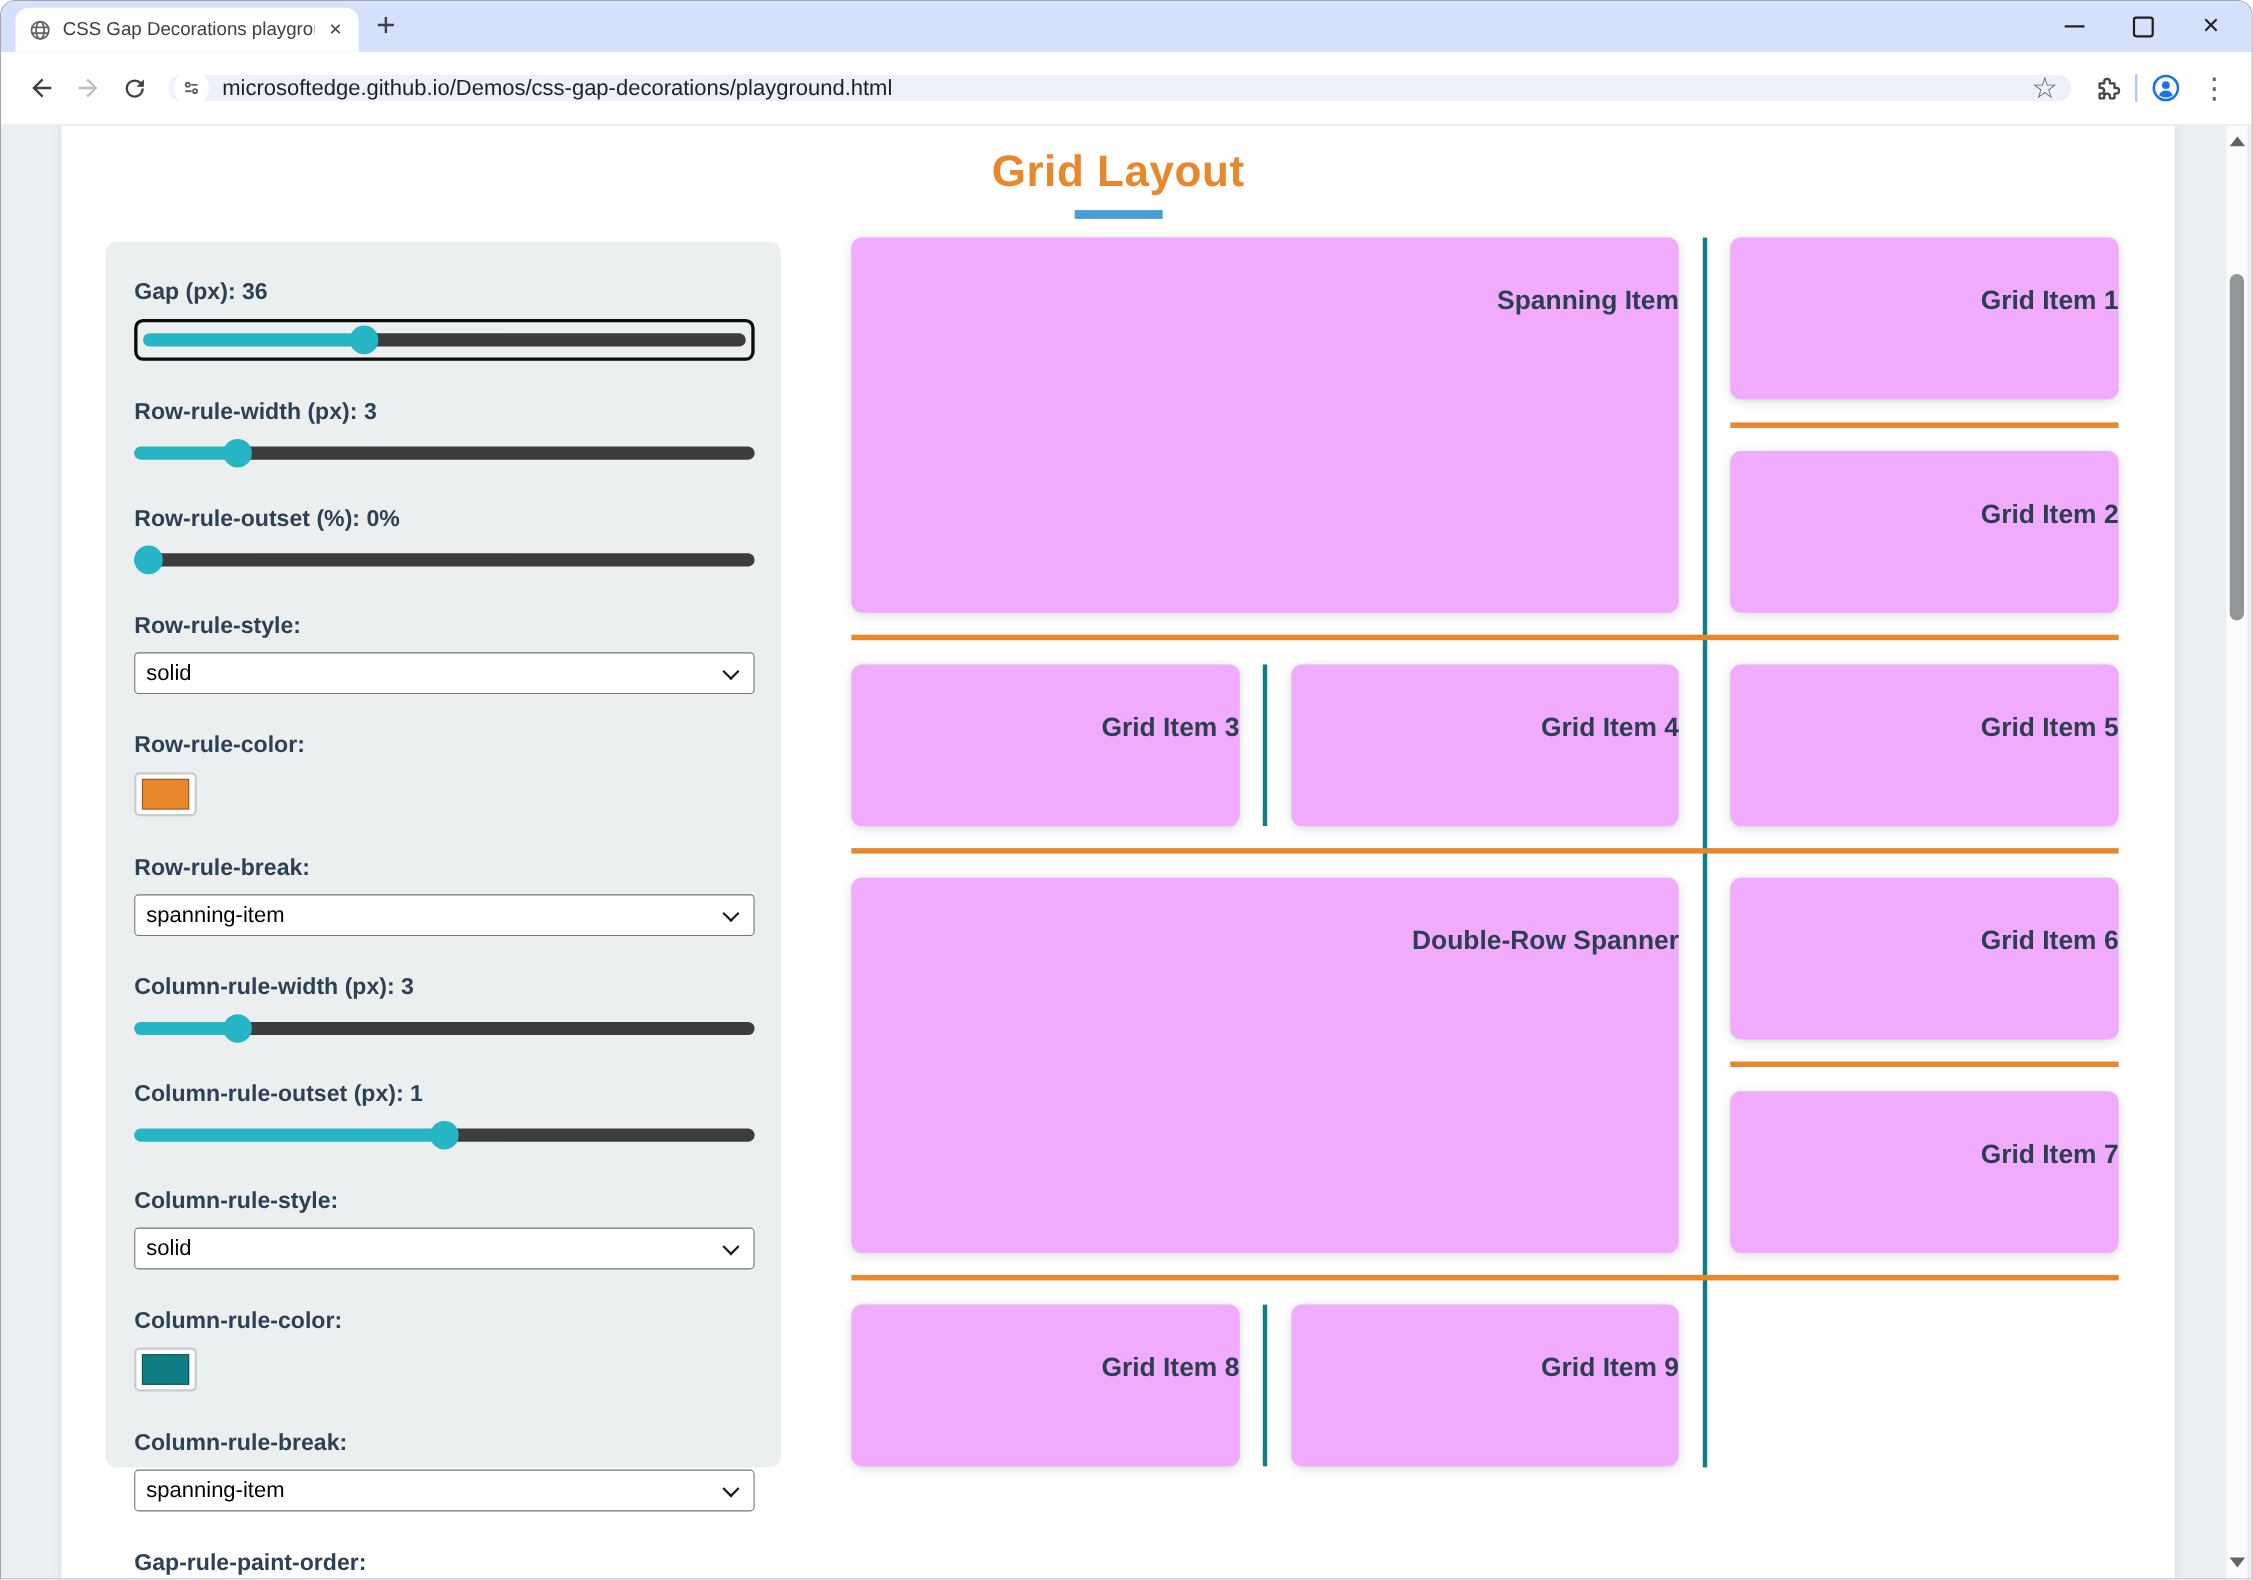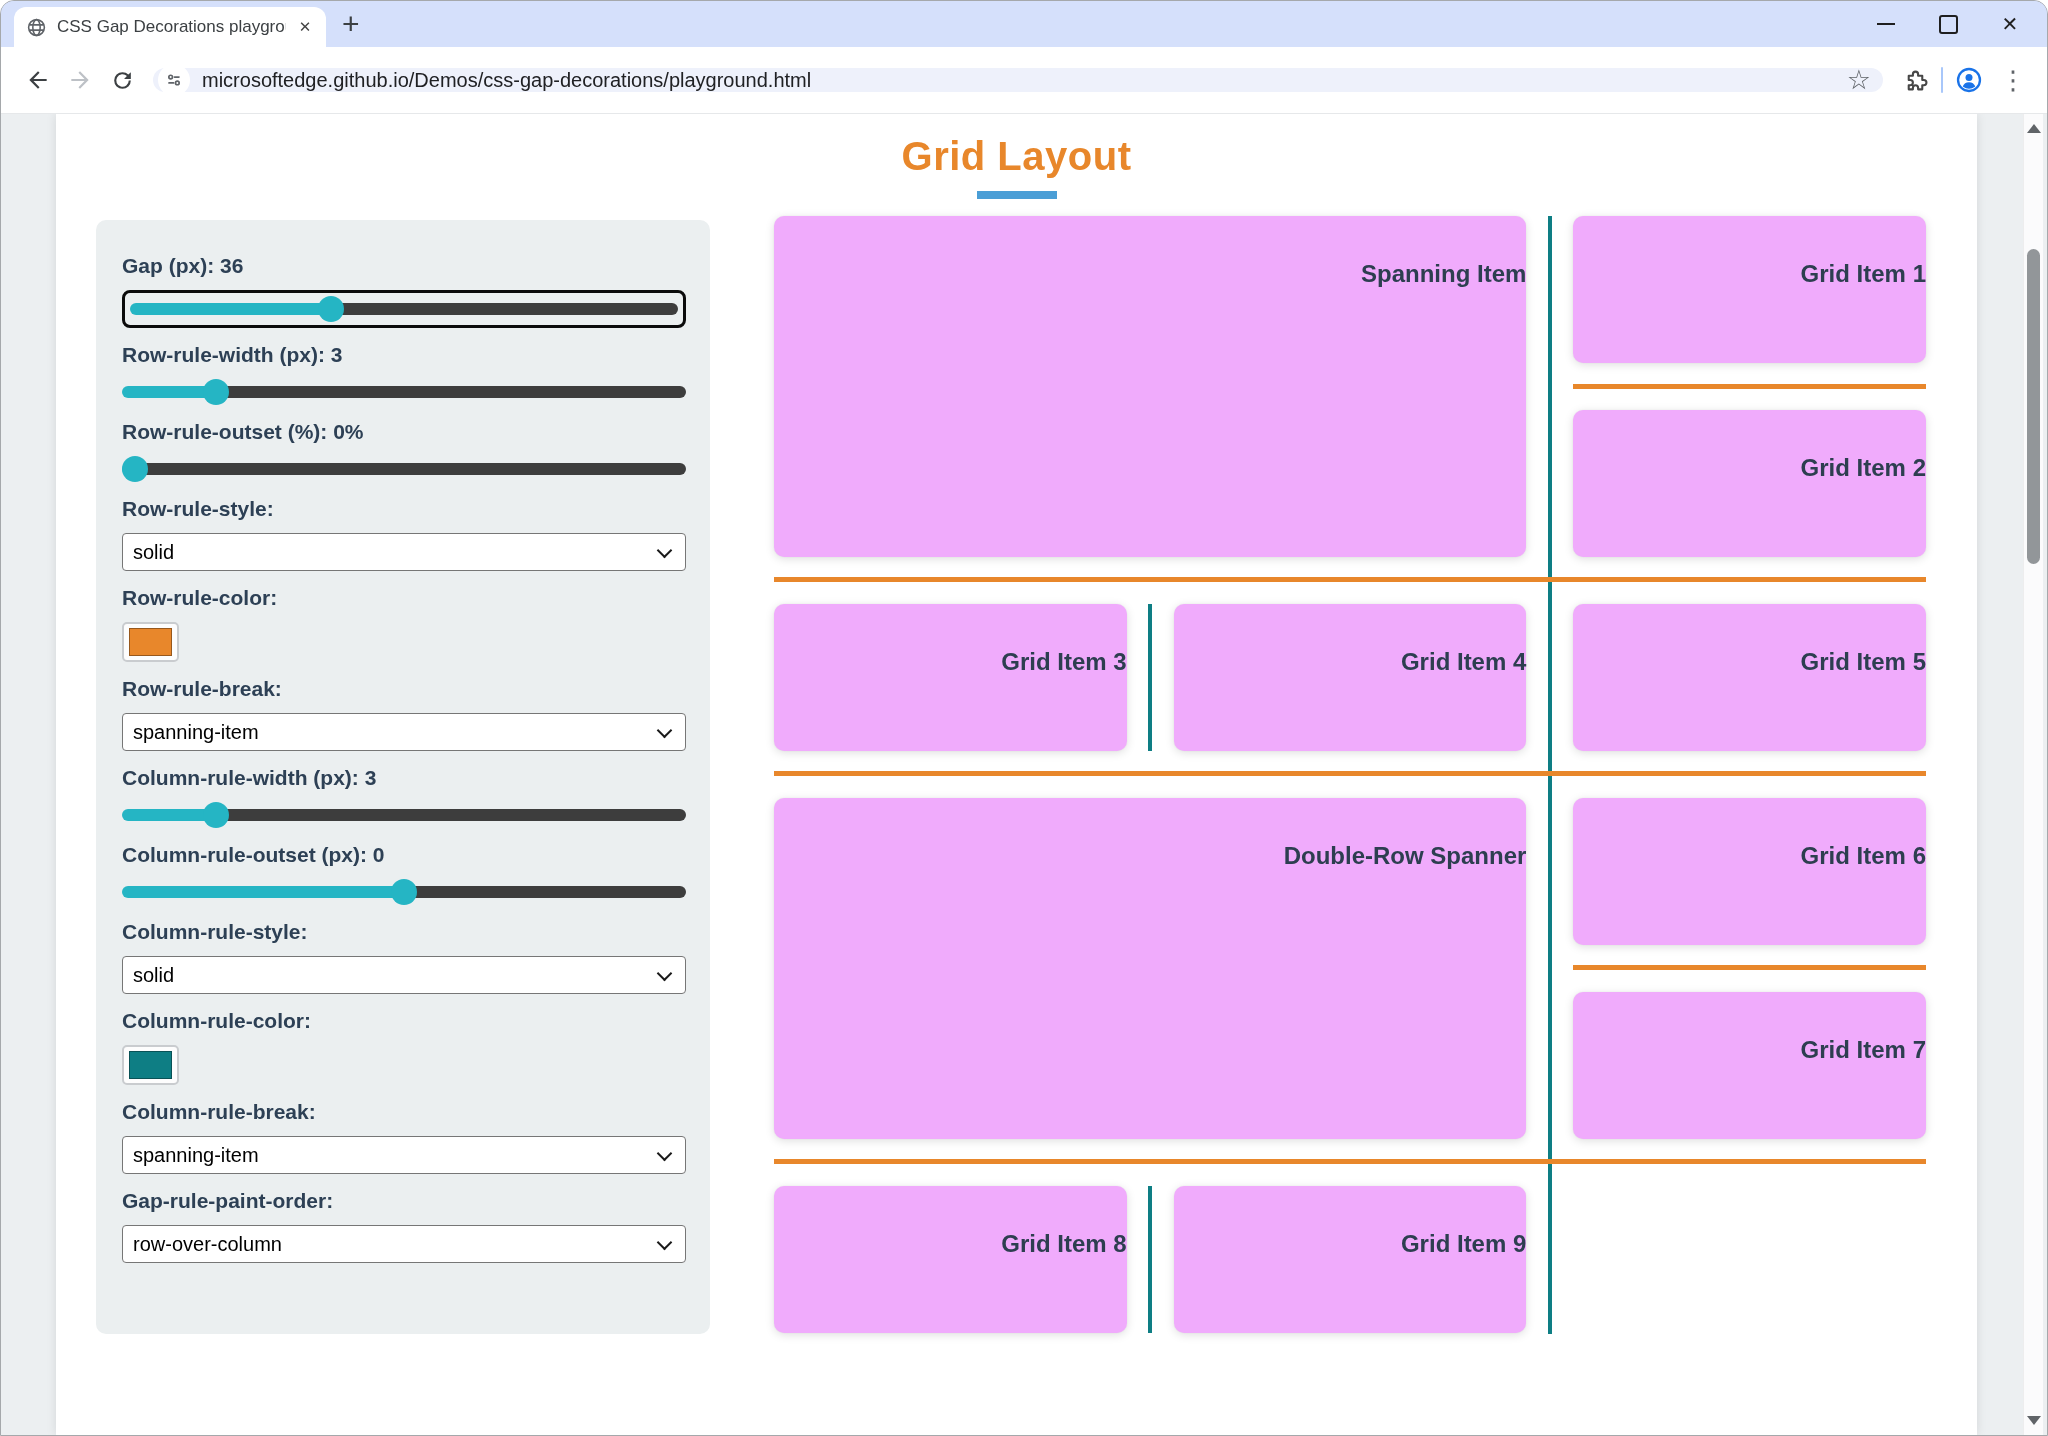--- a/index.html
+++ b/index.html
@@ -42,21 +42,21 @@
   .content{position:absolute;left:55px;top:0;width:1921px;height:100%;background:#fff;
            box-shadow:0 0 10px rgba(0,0,0,.10);}
   .page-title{margin:20px 0 0;text-align:center;font-size:40px;font-weight:bold;
               color:#e8872b;letter-spacing:.5px;}
   .title-underline{width:80px;height:8px;margin:12px auto 0;background:#4a9ed6;}
   .main{display:flex;align-items:flex-start;margin-top:21px;padding-left:40px;}
 
   
   .panel{width:614px;height:1114px;box-sizing:border-box;background:#ebeff0;border-radius:10px;
          padding:34px 24px 20px 26px;flex:0 0 auto;}
-  .group{margin-bottom:15px;}
+  .group{margin-bottom:35px;}
   .lbl{font-size:21px;font-weight:bold;color:#2d4055;margin-bottom:12px;}
   input[type=range]{-webkit-appearance:none;appearance:none;display:block;width:100%;height:26px;
          background:transparent;margin:0;}
   input[type=range]::-webkit-slider-runnable-track{height:12px;border-radius:6px;
          background:linear-gradient(to right,#25b5c4 0 var(--fill),#3d3d3d var(--fill) 100%);}
   input[type=range]::-webkit-slider-thumb{-webkit-appearance:none;width:26px;height:26px;
          border-radius:50%;background:#25b5c4;margin-top:-7px;border:none;}
   input[type=range]::-moz-range-track{height:12px;border-radius:6px;
          background:linear-gradient(to right,#25b5c4 0 var(--fill),#3d3d3d var(--fill) 100%);}
   input[type=range]::-moz-range-thumb{width:26px;height:26px;border-radius:50%;background:#25b5c4;border:none;}
@@ -229,21 +229,21 @@
               </select>
             </div>
           </div>
 
           <div class="group">
             <div class="lbl">Column-rule-width (px): 3</div>
             <input type="range" min="0" max="20" style="--fill: 15%;" value="3">
           </div>
 
           <div class="group">
-            <div class="lbl">Column-rule-outset (px): 0</div>
+            <div class="lbl">Column-rule-outset (px): 1</div>
             <input type="range" min="-50" max="50" style="--fill: 50%;" value="0">
           </div>
 
           <div class="group">
             <div class="lbl">Column-rule-style:</div>
             <div class="sel-wrap">
               <select>
                 <option>solid</option>
               </select>
             </div>

